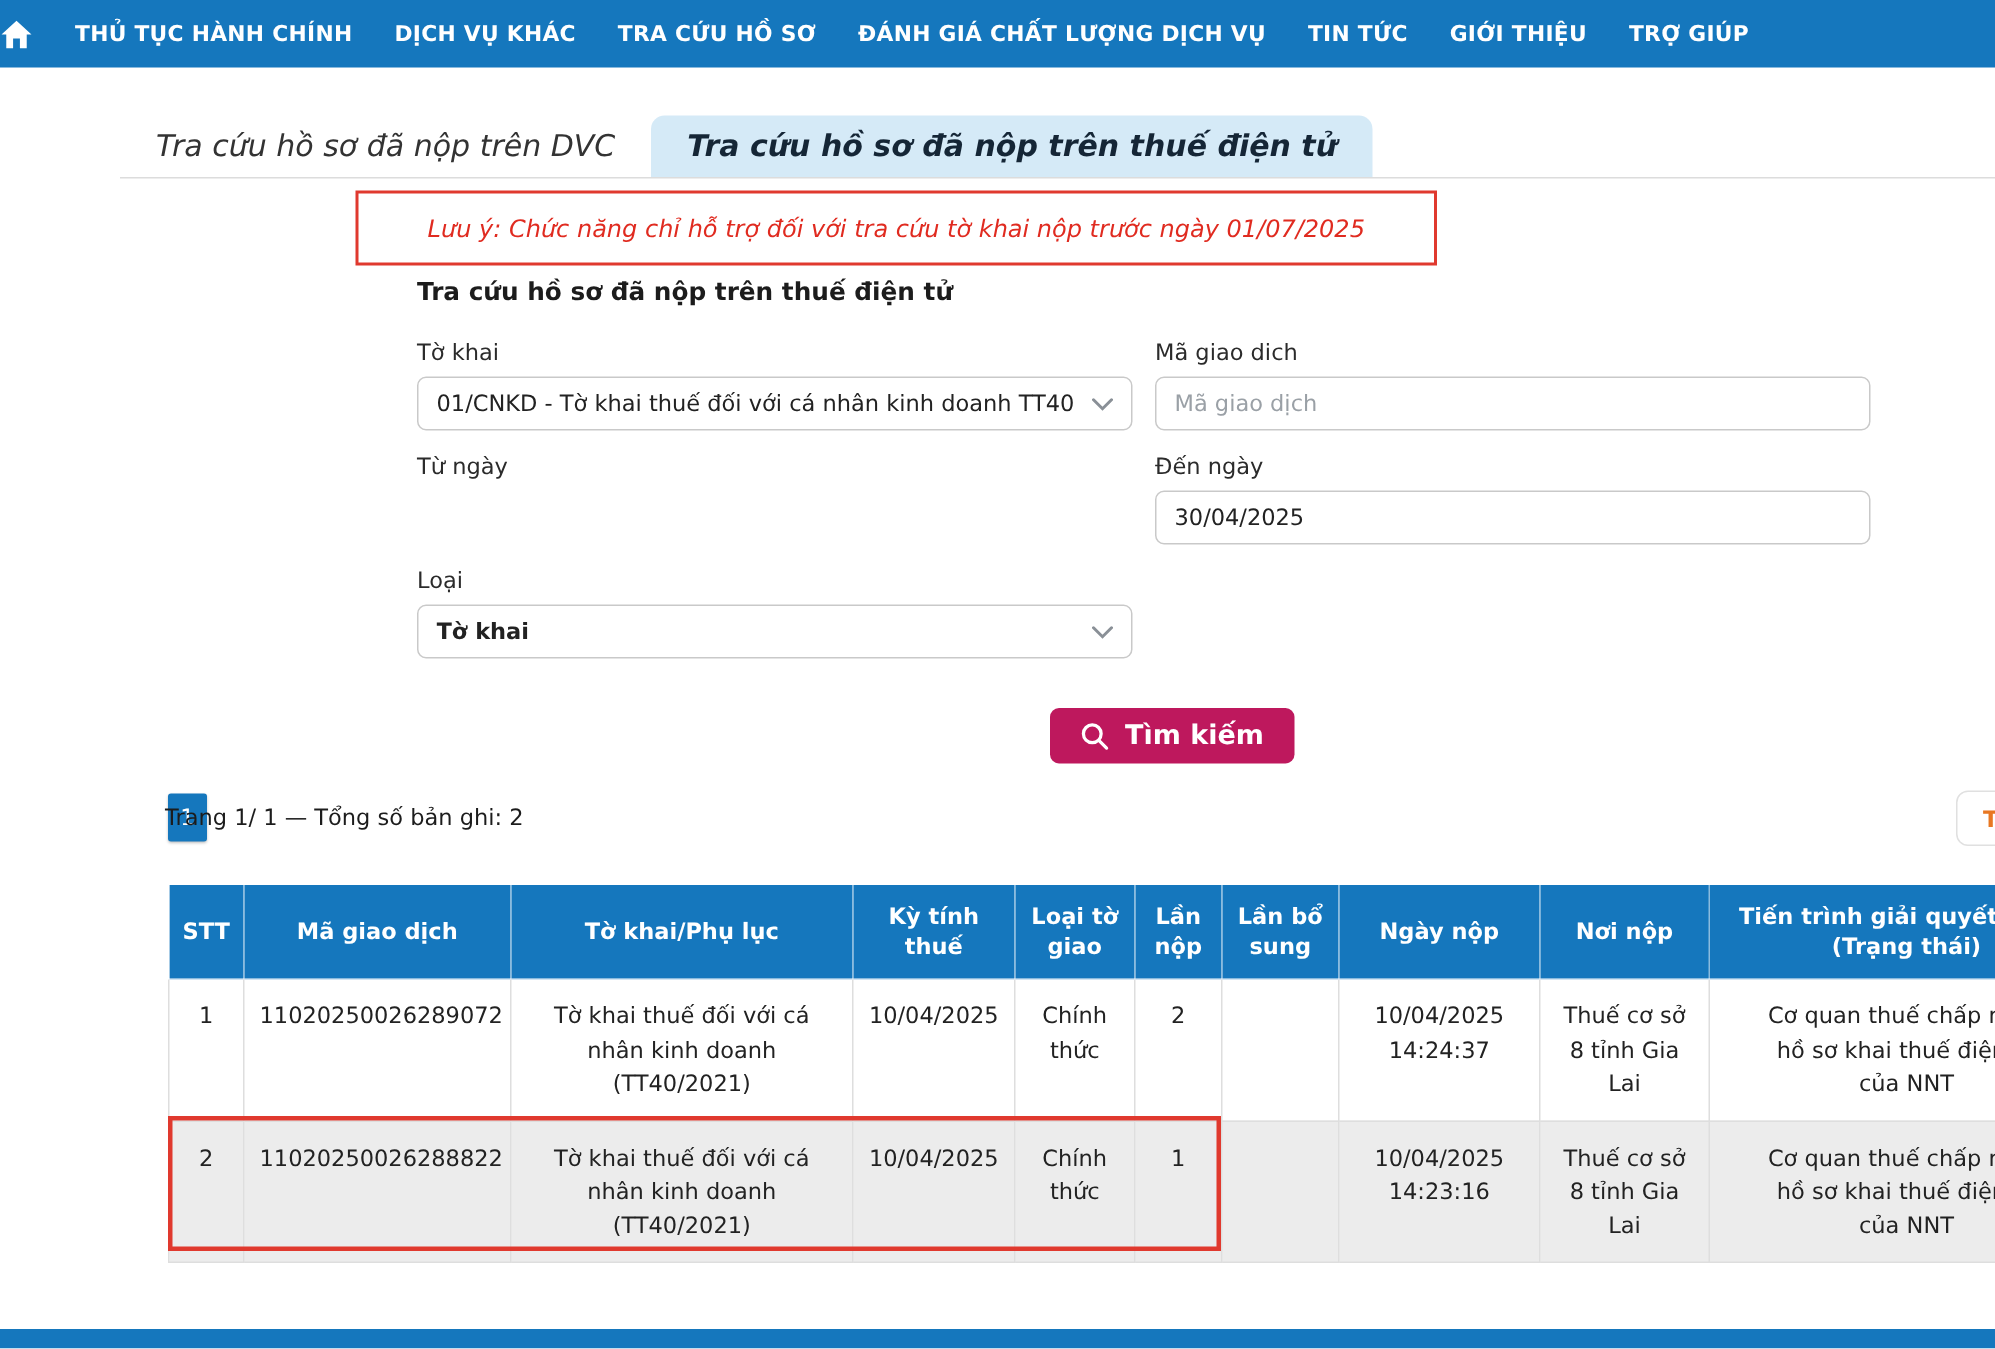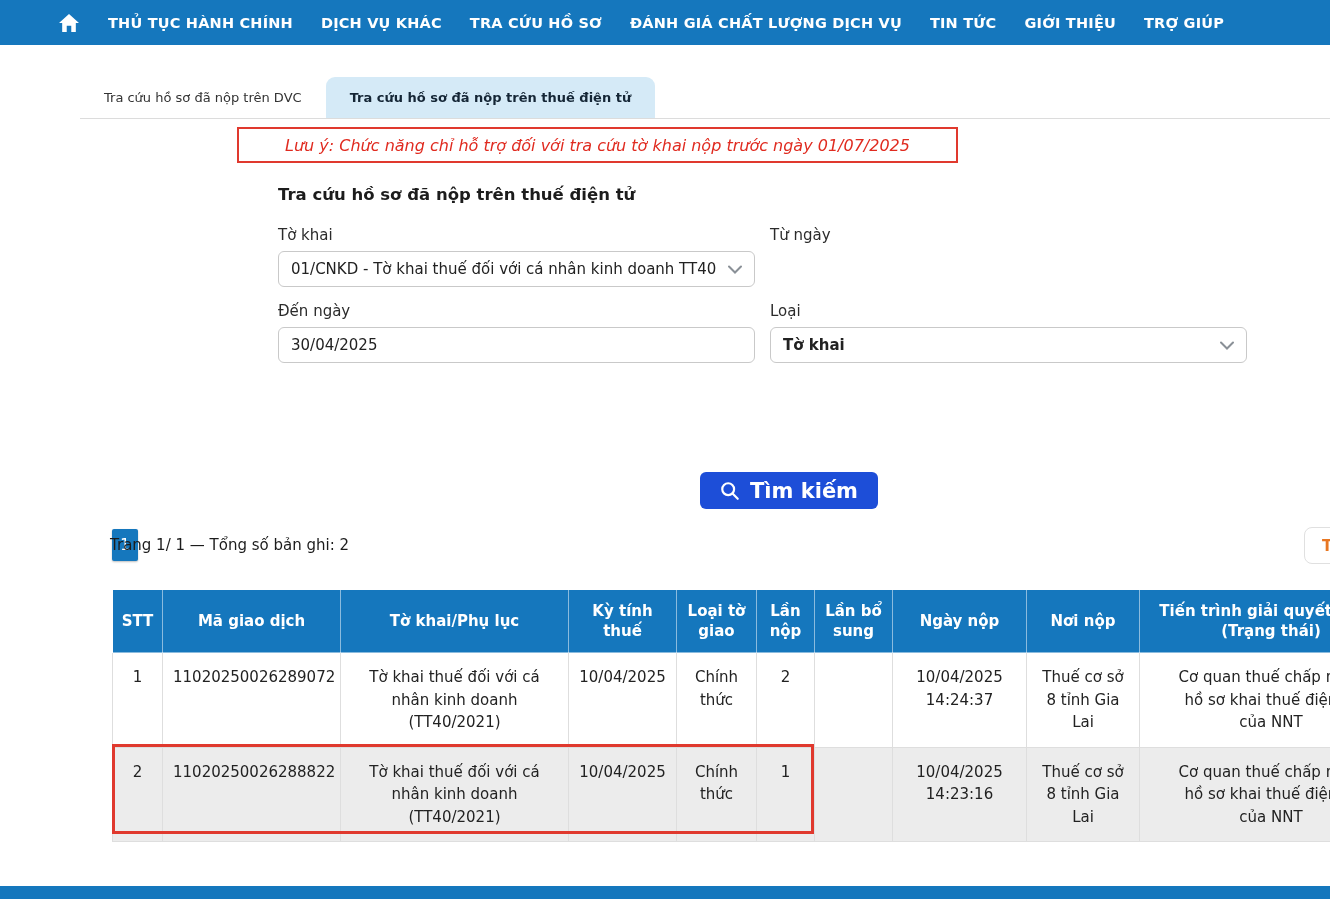--- a/index.html
+++ b/index.html
@@ -6,43 +6,43 @@
   html,body { width:1330px; height:899px; overflow:hidden; }
   body {
     position:relative; background:#ffffff;
     font-family:"DejaVu Sans","Liberation Sans",sans-serif;
     color:#1f1f1f;
   }
   
   .navbar {
     position:absolute; top:0; left:0; width:1330px; height:45px;
     background:#1577bd; display:flex; align-items:center;
-    padding-left:58px; gap:28px;
+    gap:28px;
   }
   .nav-home { display:flex; align-items:center; cursor:pointer; }
   .nav-item {
     color:#ffffff; font-weight:bold; font-size:14.5px; letter-spacing:.2px;
     cursor:pointer; white-space:nowrap;
   }
   
   .tabs {
     position:absolute; top:78px; left:80px; right:0; height:41px;
     display:flex; align-items:flex-end; border-bottom:1px solid #dcdcdc;
   }
   .tab {
-    height:41px; line-height:41px; padding:0 24px; font-size:13px;
-    color:#333; cursor:pointer; white-space:nowrap;
+    height:41px; line-height:41px; padding:0 24px; font-size:20px;
+    color:#333; cursor:pointer; white-space:nowrap;font-style:italic;
   }
   .tab.active {
     background:#d5eaf7; border-radius:9px 9px 0 0; font-weight:bold;
     color:#152636;
   }
   
   .notice {
-    position:absolute; top:127px; left:237px; width:721px; height:36px;
+    position:absolute; top:127px; left:237px; width:721px; height:50px;
     border:2px solid #e0392e; display:flex; align-items:center; justify-content:center;
   }
   .notice span { color:#e02b20; font-style:italic; font-size:16px; }
   
   .form-title {
     position:absolute; top:185px; left:278px; font-size:16.5px; font-weight:bold;
     color:#1c1c1c;
   }
   .form-grid {
     position:absolute; top:226px; left:278px; width:982px;
@@ -58,22 +58,22 @@
     font-family:inherit; background:transparent;
   }
   .control input::placeholder { color:#9aa0a6; }
   .select { justify-content:space-between; cursor:pointer; }
   .select .val { overflow:hidden; white-space:nowrap; }
   .select.bold .val { font-weight:bold; }
   .chev { flex:0 0 auto; margin-left:8px; display:flex; }
   
   .search-btn {
     position:absolute; top:472px; left:700px; height:37px; padding:0 20px;
-    background:#1d4ed8; border:none; border-radius:6px; color:#fff;
-    font-weight:bold; font-size:21px; display:flex; align-items:center; gap:10px;
+    background:#be185d; border:none; border-radius:6px; color:#fff;
+    font-weight:bold; font-size:18px; display:flex; align-items:center; gap:10px;
     cursor:pointer; font-family:inherit;
   }
   
   .page-box {
     position:absolute; top:529px; left:112px; width:26px; height:32px;
     background:#1577bd; color:#fff; font-size:15px; display:flex;
     align-items:center; justify-content:center; border-radius:2px; cursor:pointer;
     box-shadow:0 1px 2px rgba(0,0,0,.25);
   }
   .page-summary {
@@ -147,20 +147,26 @@
     <div class="control select">
       <span class="val">01/CNKD - Tờ khai thuế đối với cá nhân kinh doanh TT40</span>
       <span class="chev">
         <svg width="14" height="9" viewBox="0 0 14 9">
             <polyline points="1,1.5 7,7.5 13,1.5" fill="none" stroke="#8a9097" stroke-width="2" stroke-linecap="round"></polyline>
           </svg>
       </span>
     </div>
   </div>
 
+  <div class="field">
+    <label>Mã giao dich</label>
+    <div class="control">
+      <input type="text" placeholder="Mã giao dịch" style="">
+    </div>
+  </div>
 
   <div class="field">
     <label>Từ ngày</label>
   </div>
 
   <div class="field">
     <label>Đến ngày</label>
     <div class="control">
       <input type="text" value="30/04/2025" style="">
     </div>

